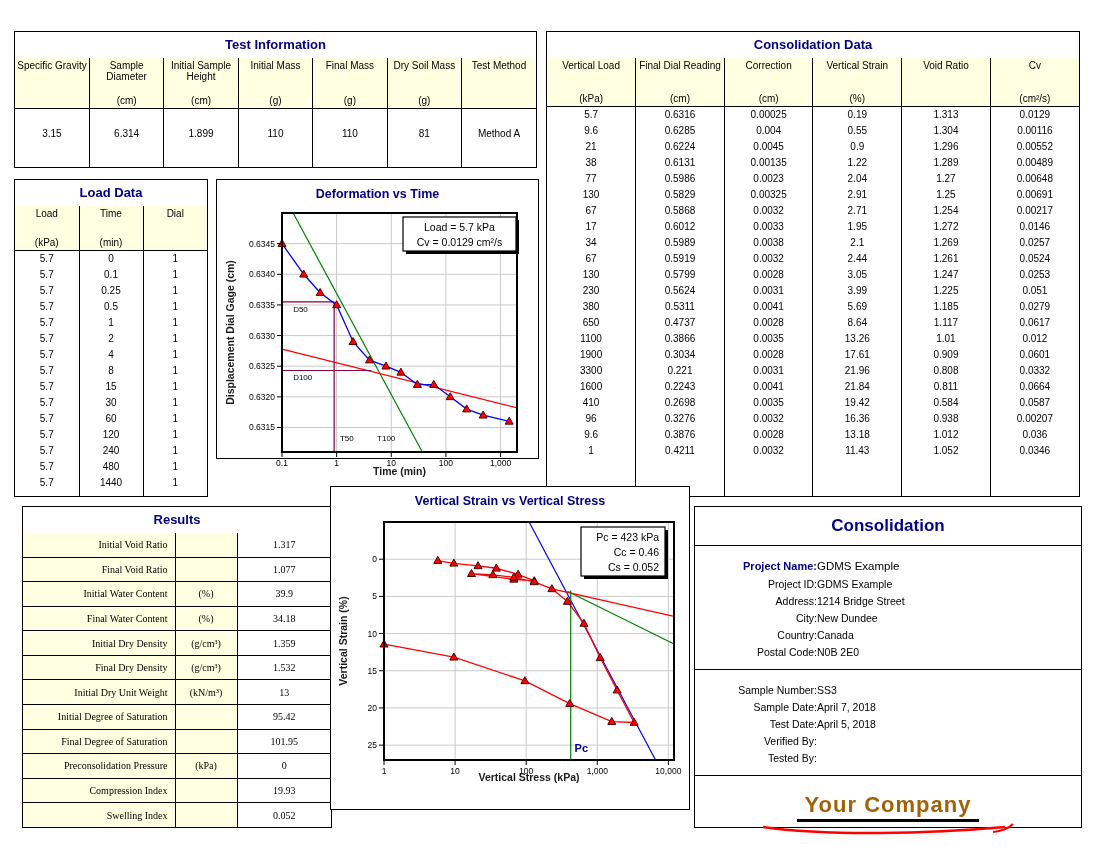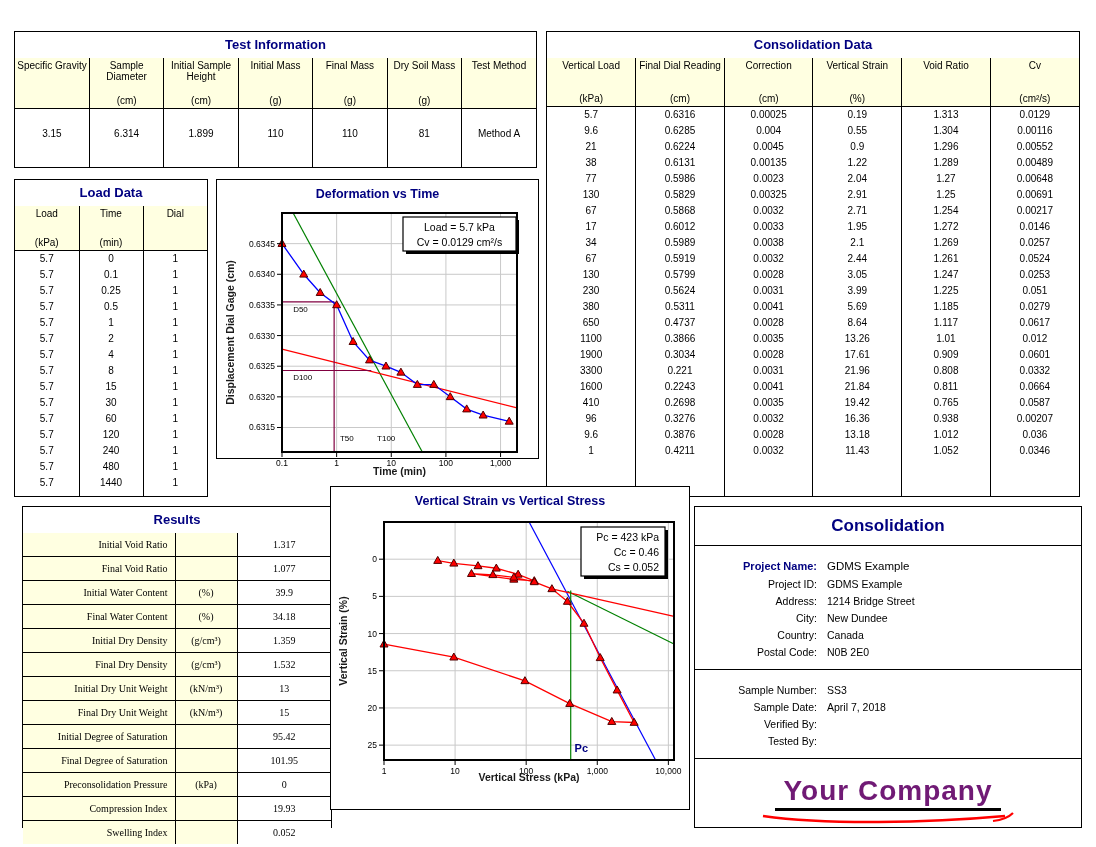--- a/index.html
+++ b/index.html
@@ -31,28 +31,28 @@
   .results-table tr:first-child td{border-top:none;}
   .results-table tr:last-child td{border-bottom:none;}
   .chart-title{position:absolute;top:7px;left:0;right:0;text-align:center;
                font-size:12.5px;font-weight:bold;color:#000080;z-index:2;}
   .chart-svg{position:absolute;top:0;left:0;}
   
   .project-title{height:38px;line-height:37px;text-align:center;font-weight:bold;color:#000080;
                  font-size:17px;border-bottom:1px solid #000;}
   .fields-block{padding:10px 0 6px 0;}
   .field-row{display:flex;line-height:17px;font-size:10.5px;}
-  .f-label{width:122px;text-align:right;margin-right:10px;flex:none;}
+  .f-label{width:122px;text-align:right;flex:none;}
   .f-value{text-align:left;}
   .field-bold{line-height:20px;}
   .field-bold .f-label{font-weight:bold;color:#000080;font-size:11px;}
   .field-bold .f-value{font-size:11.5px;}
   hr.divider{border:none;border-top:1px solid #000;margin:2px 0;}
   .logo-block{text-align:center;padding-top:14px;}
-  .logo-text{display:inline-block;font-size:28px;font-weight:bold;letter-spacing:1px;color:#701a75;
+  .logo-text{display:inline-block;font-size:22px;font-weight:bold;letter-spacing:1px;color:#a16207;
              border-bottom:3px solid #000;padding:0 8px 1px 8px;}
   .logo-swoosh{display:block;margin:1px auto 0 auto;}
 </style>
 </head>
 <body>
 
 <div class="page">
 
   <section class="panel" style="left:14px;top:31px;width:523px;height:137px;">
     <div class="panel-title">Test Information</div>
@@ -306,21 +306,21 @@
               <td>0.0041</td>
               <td>21.84</td>
               <td>0.811</td>
               <td>0.0664</td>
             </tr>
             <tr>
               <td>410</td>
               <td>0.2698</td>
               <td>0.0035</td>
               <td>19.42</td>
-              <td>0.765</td>
+              <td>0.584</td>
               <td>0.0587</td>
             </tr>
             <tr>
               <td>96</td>
               <td>0.3276</td>
               <td>0.0032</td>
               <td>16.36</td>
               <td>0.938</td>
               <td>0.00207</td>
             </tr>
@@ -591,25 +591,20 @@
               <td>Final Dry Density</td>
               <td>(g/cm³)</td>
               <td>1.532</td>
             </tr>
             <tr>
               <td>Initial Dry Unit Weight</td>
               <td>(kN/m³)</td>
               <td>13</td>
             </tr>
             <tr>
-              <td>Final Dry Unit Weight</td>
-              <td>(kN/m³)</td>
-              <td>15</td>
-            </tr>
-            <tr>
               <td>Initial Degree of Saturation</td>
               <td></td>
               <td>95.42</td>
             </tr>
             <tr>
               <td>Final Degree of Saturation</td>
               <td></td>
               <td>101.95</td>
             </tr>
             <tr>
@@ -753,20 +748,24 @@
     <div class="fields-block">
         <div class="field-row">
           <span class="f-label">Sample Number:</span>
           <span class="f-value">SS3</span>
         </div>
         <div class="field-row">
           <span class="f-label">Sample Date:</span>
           <span class="f-value">April 7, 2018</span>
         </div>
         <div class="field-row">
+          <span class="f-label">Test Date:</span>
+          <span class="f-value">April 5, 2018</span>
+        </div>
+        <div class="field-row">
           <span class="f-label">Verified By:</span>
           <span class="f-value"></span>
         </div>
         <div class="field-row">
           <span class="f-label">Tested By:</span>
           <span class="f-value"></span>
         </div>
       </div>
     <hr class="divider">
     <div class="logo-block">

